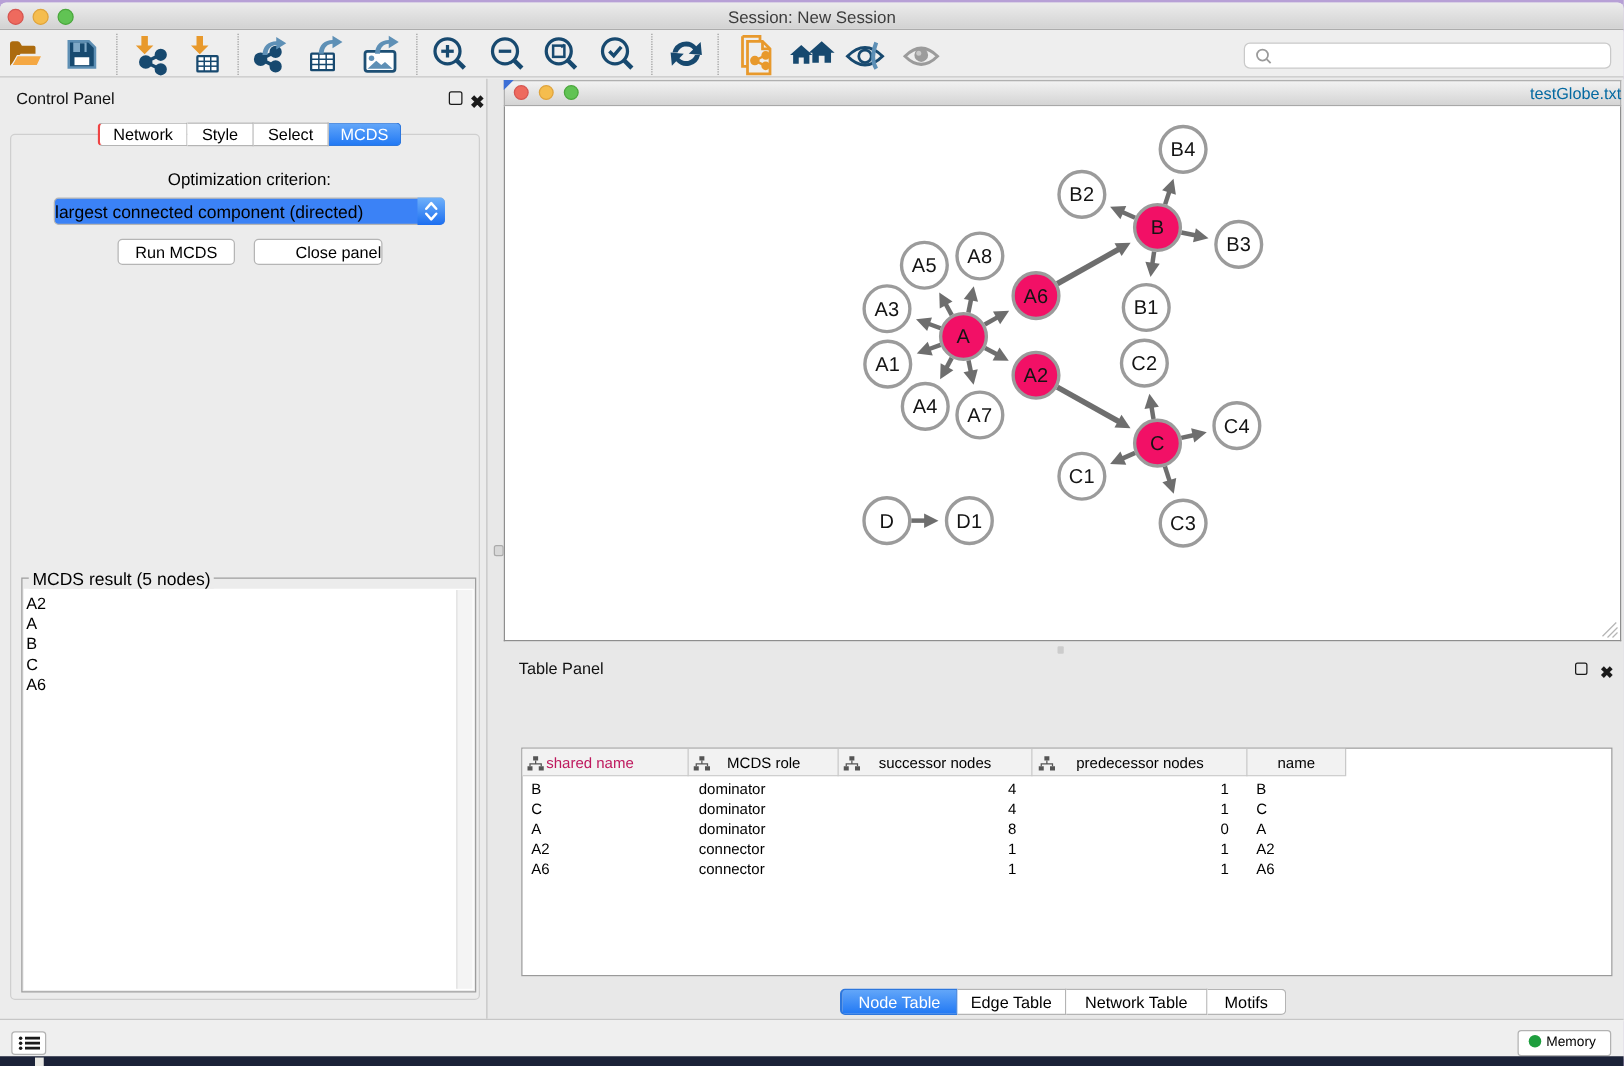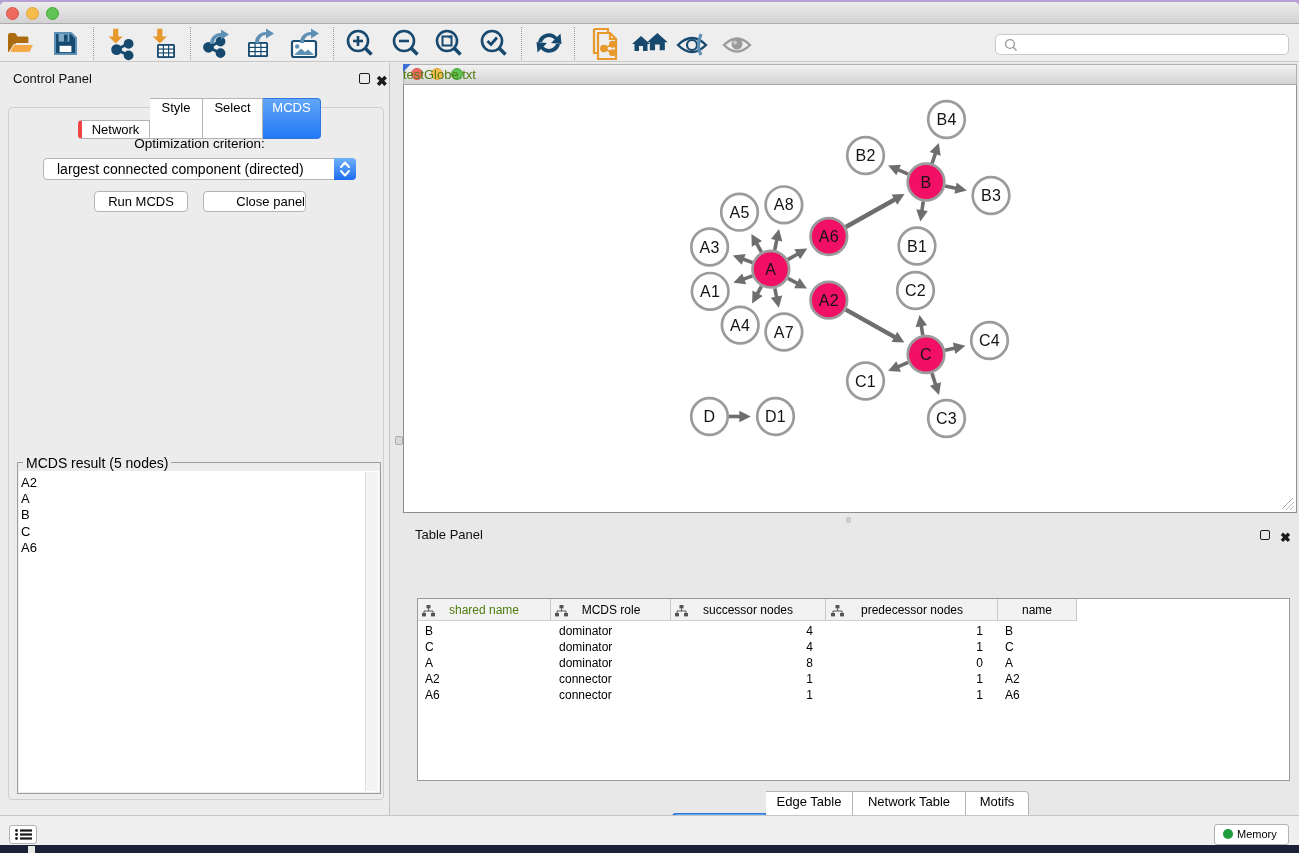--- a/index.html
+++ b/index.html
@@ -14,56 +14,57 @@
 #toolbar { left:0; top:23px; width:1299px; height:37px; background:#eeeeee; border-bottom:1px solid #c6c6c6; }
 .sep { position:absolute; top:2px; height:33px; width:0; border-left:1px dotted #9a9a9a; }
 #searchbox { left:995px; top:9px; width:294px; height:21px; background:#fff; border:1px solid #c9c9c9; border-radius:5px; }
 #main { left:0; top:61px; width:1299px; height:754px; background:#e8e8e8; }
 #leftpanel { left:0; top:0; width:390px; height:754px; background:#ececec; border-right:1px solid #c2c2c2; }
 #cp-title { left:13px; top:8px; font-size:13px; color:#111; }
 .winbtn { position:absolute; font-size:12px; color:#1a1a1a; }
 #tabcontent { left:8px; top:44px; width:376px; height:693px; border:1px solid #cfcfcf; border-radius:4px; }
 .seg { position:absolute; display:flex; }
 .seg div { border:1px solid #b4b4b4; border-left:none; background:#fff; color:#000; text-align:center; line-height:17px; font-size:13px; }
-.seg div:first-child { border-left:4px solid #ef4444; border-radius:4px 0 0 4px;margin-top:22px; }
+.seg div:first-child { border-left:2px solid #ef4444; border-radius:4px 0 0 4px; }
 .seg div:last-child { border-radius:0 4px 4px 0; }
 .seg div.sel { background:linear-gradient(#62a6f9,#2279f4); border-color:#2d77dd; color:#fff; }
 #opt-label { left:9px; top:73px; width:381px; text-align:center; font-size:13.5px; color:#000; }
-#combo { left:43px; top:95px; width:313px; height:22px; background:#ffffff; border:1px solid #b5b5b5; border-radius:4px; font-size:14px; text-align:left; padding-left:13px; line-height:20px; color:#000; }
+#combo { left:43px; top:95px; width:313px; height:22px; background:#3b82f6; border:1px solid #b5b5b5; border-radius:4px; font-size:14px; text-align:left; line-height:20px; color:#000; }
 #combo-btn { right:-1px; top:-1px; width:22px; height:22px; border-radius:0 4px 4px 0; background:linear-gradient(#6fb1fa,#1c6ef0); }
 .btn { position:absolute; background:#fff; border:1px solid #b5b5b5; border-radius:4px; font-size:13px; text-align:center; color:#000; }
 #fieldset { left:17px; top:399px; width:364px; height:332px; border:1px solid #9d9d9d; }
 #fs-legend { left:5px; top:-8px; background:#ececec; padding:0 3px; font-size:14px; color:#000; }
 #fs-white { left:1px; top:8px; width:360px; height:321px; background:#fff; }
 #fs-scroll { right:2px; top:9px; width:13px; height:319px; background:#f4f4f4; border-left:1px solid #e0e0e0; }
 #fs-list { left:3px; top:12px; font-size:13px; color:#000; line-height:16.2px; }
 #mdi { left:391px; top:0; width:908px; height:754px; background:#e8e8e8; }
 #netframe { left:12px; top:1px; width:894px; height:450px; }
 #nf-title { left:0; top:0; width:894px; height:21px; background:linear-gradient(#f2f2f2,#d4d4d4); border:1px solid #b0b0b0; border-bottom:1px solid #a8a8a8; }
 #nf-title2 { }
-#nf-text { width:100%; text-align:left; top:3px; font-size:13px; color:#4d7c0f; }
+#nf-text { width:100%; text-align:right; top:3px; font-size:13px; color:#0369a1; }
 #nf-canvas { left:0; top:21px; width:894px; height:428px; background:#fff; border:1px solid #8e8e8e; border-top:none; }
 #tablepanel { left:10px; top:460px; width:898px; height:294px; }
 #tp-title { left:14px; top:4px; font-size:13px; color:#111; }
 #tp-toolbar { left:14px; top:30px; width:870px; height:46px;margin-top:44px; }
 #tp-table { left:16px; top:75px; width:873px; height:183px; background:#fff; border:1px solid #9a9a9a; }
 #tp-header { left:0; top:0; width:658px; height:22px; background:#f2f2f2; border-bottom:1px solid #cfcfcf; }
 .th { position:absolute; top:0; height:22px; border-right:1px solid #c9c9c9; font-size:12px; line-height:22px; color:#000; }
 .cell { position:absolute; font-size:12px; color:#000; }
 #statusbar { left:0; top:813px; width:1299px; height:32px; background:#efefef; border-top:1px solid #c6c6c6; }
 #listbtn { left:9px; top:9px; width:28px; height:19px; background:#fff; border:1px solid #b2b2b2; border-radius:3px; }
 #membtn { left:1214px; top:8px; width:75px; height:21px; background:#fff; border:1px solid #b2b2b2; border-radius:3px; font-size:11px; line-height:19px; color:#000; }
 svg { position:absolute; overflow:visible; }
 </style></head>
 <body>
 <div id="window" class="abs">
   <div id="titlebar" class="abs">
     <div class="tlbig" style="left:6px;background:#ee6a5e;border:0.5px solid #d55550;"></div>
     <div class="tlbig" style="left:26px;background:#f5bd4e;border:0.5px solid #dfa33b;"></div>
     <div class="tlbig" style="left:46px;background:#61c354;border:0.5px solid #4aa73c;"></div>
+    <div id="title" class="abs">Session: New Session</div>
   </div>
   <div id="toolbar" class="abs">
     <svg class="abs" width="36" height="28" style="left:4px;top:6px">
 <path d="M4 21.5 L4 4.2 Q4 2 6.2 2 L10 2 Q11.5 2 12.2 3.3 L13.5 5.5 L23 5.5 Q24.4 5.5 24.4 7 L24.4 12 L12.5 12 Z" fill="#ac6b0e"></path>
 <polygon points="9.9,13.4 29.6,13.4 25.8,21.4 5.4,21.4" fill="#f5a843" stroke="#eeeeee" stroke-width="1"></polygon>
       </svg>
 <svg class="abs" width="28" height="27" style="left:52px;top:5px">
 <path d="M2 2 L19.5 2 L25 7.5 L25 25 L2 25 Z" fill="#5e8fb4"></path>
 <path d="M4 4 L18.6 4 L23 8.4 L23 23 L4 23 Z" fill="#174a70"></path>
 <rect x="6.6" y="4" width="10.7" height="7.6" fill="#7fa8c6"></rect>
@@ -383,21 +384,21 @@
                 <line x1="9" y1="1" x2="9" y2="12"></line>
               </g>
 <circle cx="18.5" cy="8.5" r="5" fill="#9b9b9b"></circle>
               <path d="M16.5 6.5 L20.5 10.5 M20.5 6.5 L16.5 10.5" stroke="#ececec" stroke-width="1.3"></path>
             </svg>
 <div class="abs" style="left:265px;top:8px;font-family:'Liberation Serif',serif;font-style:italic;font-size:23px;color:#9b9b9b;">f(x)</div>
         </div>
         <div id="tp-table" class="abs">
           <div id="tp-header" class="abs">
             <div class="th" style="left:0px;width:133px;"></div>
-<div class="abs" style="left:66px;top:0;height:22px;line-height:22px;font-size:12px;transform:translateX(-50%);color:#4d7c0f;">shared name</div>
+<div class="abs" style="left:54px;top:0;height:22px;line-height:22px;font-size:12px;transform:translateX(-50%);color:#be185d;">shared name</div>
 <svg class="abs" width="13" height="12" style="left:4px;top:6px">
                 <g fill="#555">
 <rect x="4.5" y="0" width="4" height="3.4"></rect>
                   <rect x="0" y="8" width="4" height="3.4"></rect>
                   <rect x="9" y="8" width="4" height="3.4"></rect>
                 </g>
 <g stroke="#555" stroke-width="1">
                   <path d="M6.5 3.4 L6.5 6 M2 8 L2 6 L11 6 L11 8" fill="none"></path>
                 </g>
               </svg>

